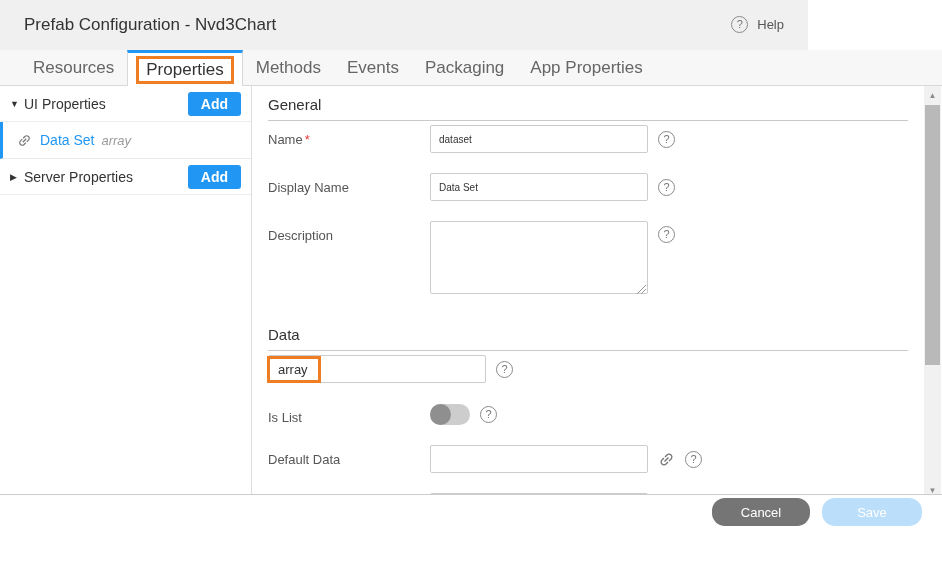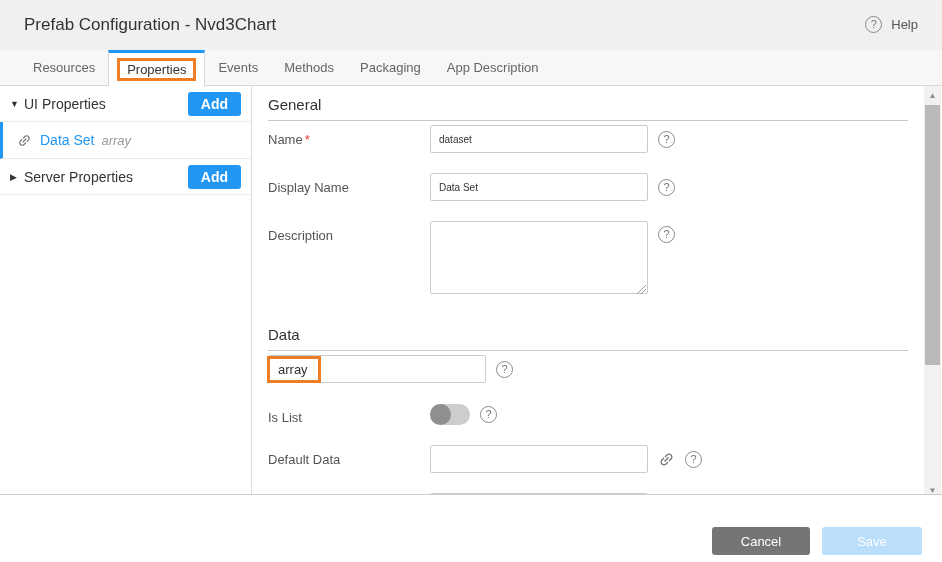--- a/index.html
+++ b/index.html
@@ -7,30 +7,30 @@
     --annotation-orange:#ee7d24;
     --cancel-gray:#757575;
     --save-disabled-blue:#bbdefb;
     --required-red:#e53935;
   }
   *{margin:0;padding:0;box-sizing:border-box;}
   html,body{width:942px;height:562px;}
   body{font-family:"Liberation Sans",sans-serif;background:#fff;position:relative;overflow:hidden;}
 
   
-  .header{position:absolute;top:0;left:0;width:942px;height:50px;background:#f0f0f0;}
+  .header{position:absolute;top:0;left:0;width:808px;height:50px;background:#f0f0f0;}
   .title{position:absolute;left:24px;top:15px;font-size:17px;color:#333;}
   .help{position:absolute;right:24px;top:16px;display:flex;align-items:center;gap:9px;color:#555;font-size:13px;cursor:pointer;}
   .qicon{display:inline-block;width:17px;height:17px;border:1px solid #8a8a8a;border-radius:50%;color:#777;
          font-size:11px;line-height:15px;text-align:center;flex:none;}
 
   
   .tabbar{position:absolute;top:50px;left:0;width:942px;height:36px;background:#f7f7f7;
           border-bottom:1px solid #d8d8d8;display:flex;padding-left:20px;align-items:stretch;}
-  .tab{padding:0 13px;font-size:13px;color:#666;display:flex;align-items:center;cursor:pointer;}
+  .tab{padding:0 13px;font-size:17px;color:#666;display:flex;align-items:center;cursor:pointer;}
   .tab.active{background:#fff;border-top:3px solid var(--accent-blue);border-left:1px solid #d8d8d8;
               border-right:1px solid #d8d8d8;color:#333;margin-bottom:-1px;padding:0 8px;}
   .annot{border:3px solid var(--annotation-orange);padding:1px 7px;}
 
   
   .sidebar{position:absolute;top:86px;left:0;width:252px;height:408px;background:#fff;border-right:1px solid #ddd;}
   .group-header{height:36px;display:flex;align-items:center;padding:0 10px;border-bottom:1px solid #ededed;cursor:pointer;}
   .caret{font-size:9px;color:#333;width:14px;flex:none;}
   .group-label{flex:1;font-size:14px;color:#333;}
   .add-btn{background:var(--accent-blue);color:#fff;font-size:14px;font-weight:bold;border:none;
@@ -64,45 +64,45 @@
 
   
   .vscroll{position:absolute;right:1px;top:86px;width:17px;height:414px;background:#f1f1f1;}
   .sarrow{position:absolute;left:0;width:17px;height:15px;font-size:8px;color:#8a8a8a;text-align:center;line-height:15px;cursor:pointer;}
   .sarrow.up{top:2px;}
   .sarrow.down{bottom:2px;}
   .sthumb{position:absolute;left:1px;top:19px;width:15px;height:260px;background:#b9b9b9;cursor:grab;}
 
   
   .footer{position:absolute;left:0;top:494px;width:942px;height:68px;background:#fff;border-top:1px solid #ccc;}
-  .btn{position:absolute;top:32px;height:28px;border:none;border-radius:3px;color:#fff;font-size:13px;
+  .btn{position:absolute;top:3px;height:28px;border:none;border-radius:13px;color:#fff;font-size:13px;
        font-family:inherit;cursor:pointer;}
   .btn.cancel{right:132px;width:98px;background:var(--cancel-gray);}
   .btn.save{right:20px;width:100px;background:var(--save-disabled-blue);cursor:default;}
 </style>
 </head>
 <body>
 
 <div class="header">
   <span class="title">Prefab Configuration - Nvd3Chart</span>
   <span class="help">
     <span class="qicon">?</span>
     <span>Help</span>
   </span>
 </div>
 
 <div class="tabbar">
   <span class="tab">Resources</span>
   <span class="tab active">
     <span class="annot">Properties</span>
   </span>
+  <span class="tab">Methods</span>
   <span class="tab">Events</span>
-  <span class="tab">Methods</span>
   <span class="tab">Packaging</span>
-  <span class="tab">App Description</span>
+  <span class="tab">App Properties</span>
 </div>
 
 <div class="sidebar">
   <div class="group-header">
     <span class="caret">▼</span>
     <span class="group-label">UI Properties</span>
     <button class="add-btn">Add</button>
   </div>
   <div class="side-item selected">
     <svg class="link-ic" viewBox="0 0 24 24">

